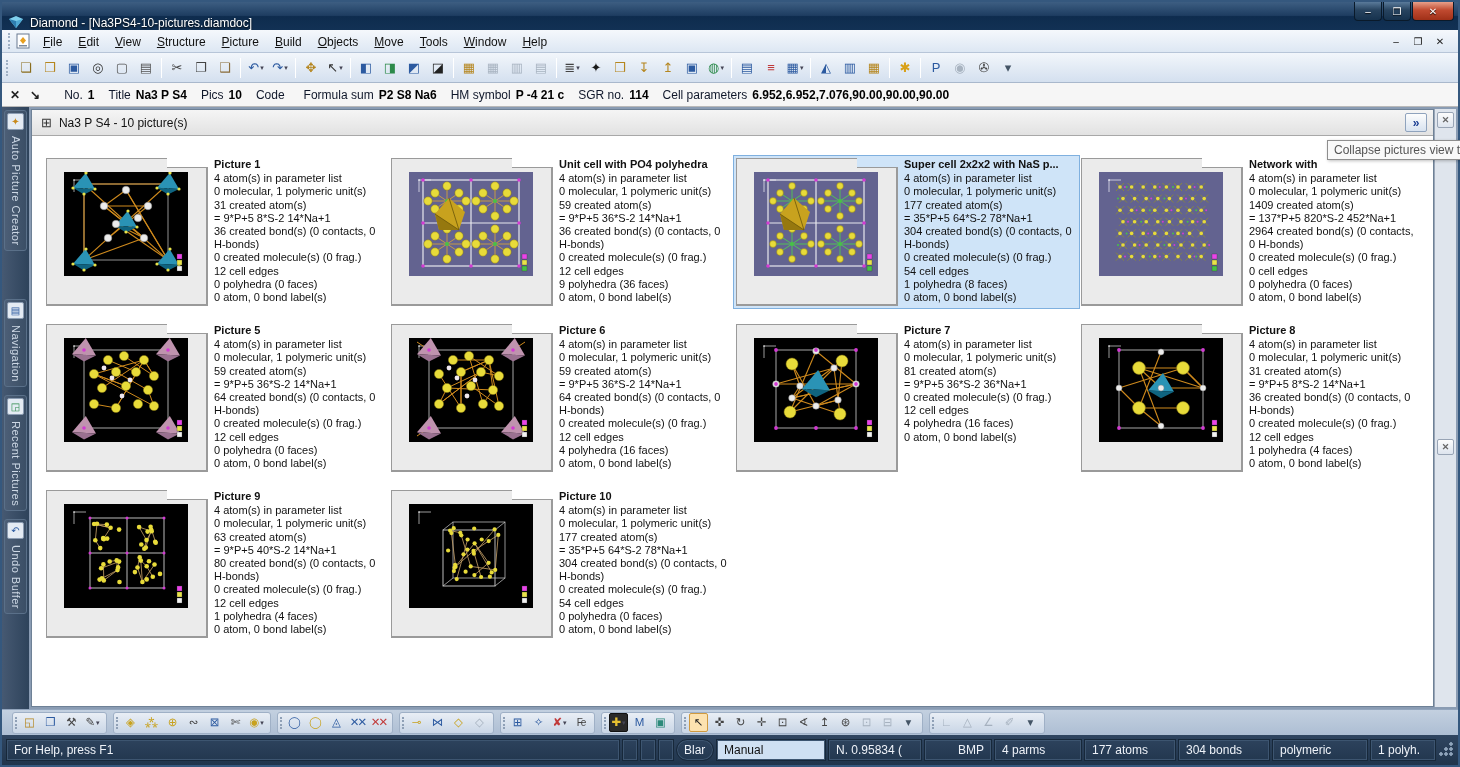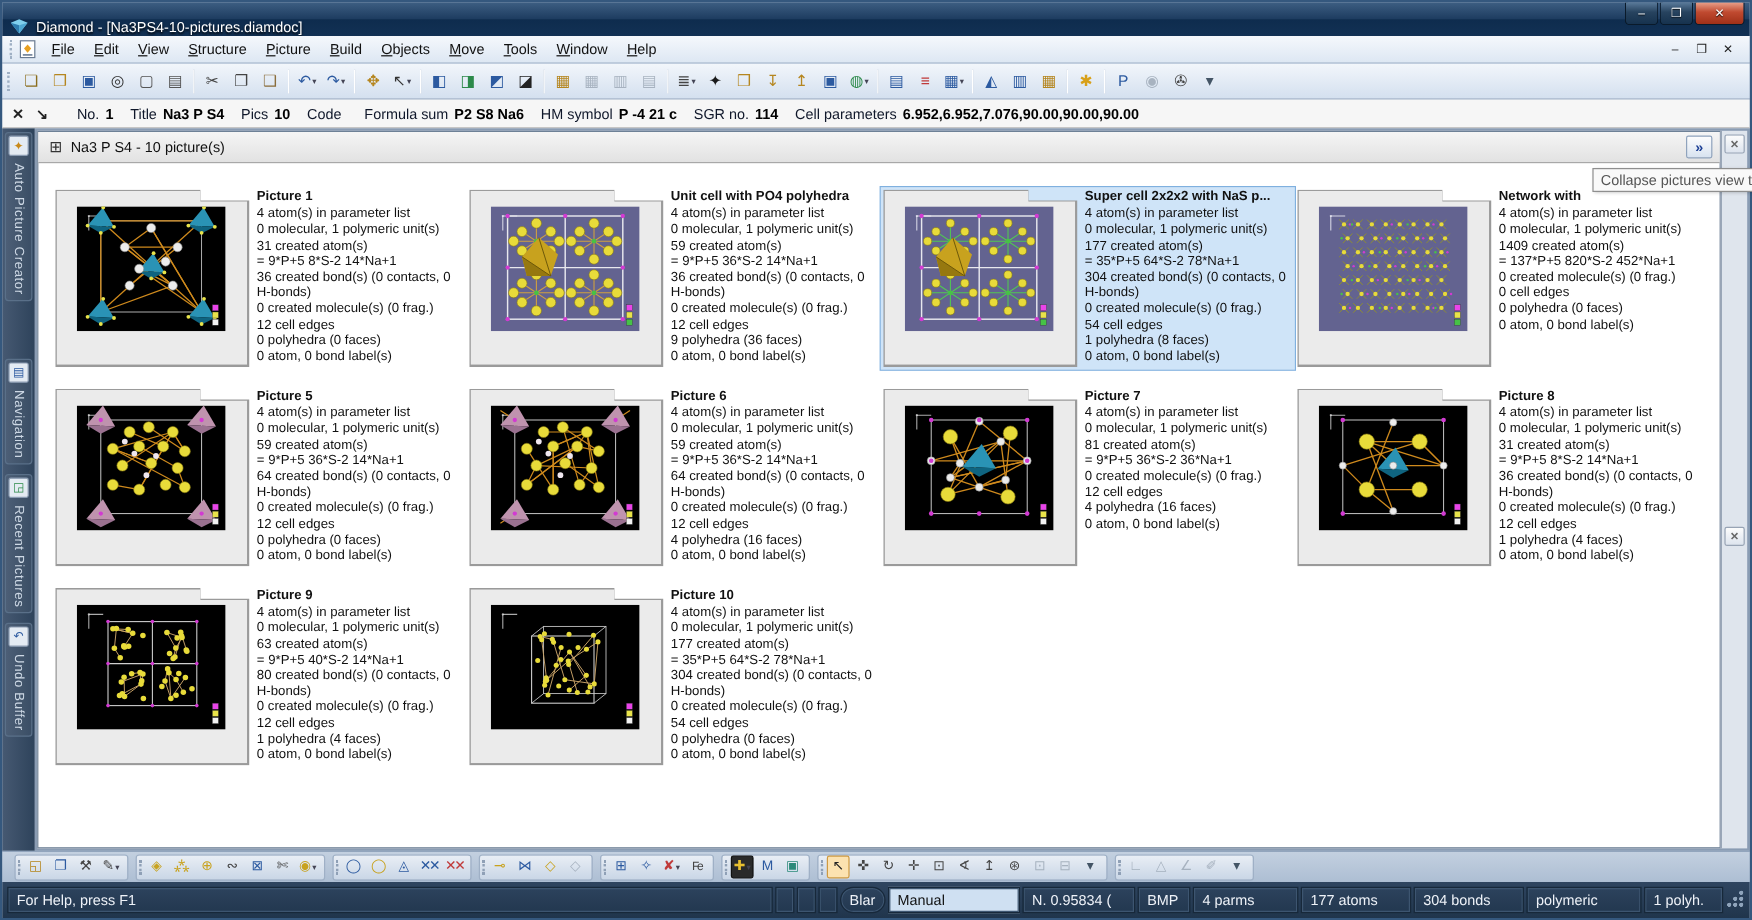--- a/index.html
+++ b/index.html
@@ -799,20 +799,21 @@
                     <rect x="113" y="88" width="5" height="5" fill="#e8e34a" stroke="#333" stroke-width="0.3"></rect>
                     <rect x="113" y="94" width="5" height="5" fill="#46c246" stroke="#333" stroke-width="0.3"></rect>
                   </svg>
                 </div>
                 <div class="cardtext">
                   <div class="ctitle">Network with</div>
                   <div>4 atom(s) in parameter list</div>
                   <div>0 molecular, 1 polymeric unit(s)</div>
                   <div>1409 created atom(s)</div>
                   <div> = 137*P+5 820*S-2 452*Na+1</div>
+                  <div>2964 created bond(s) (0 contacts, 0 H-bonds)</div>
                   <div>0 created molecule(s) (0 frag.)</div>
                   <div>0 cell edges</div>
                   <div>0 polyhedra (0 faces)</div>
                   <div>0 atom, 0 bond label(s)</div>
                 </div>
               </div>
               <div class="card">
                 <div class="thumb">
                   <div class="thumb-face"></div>
                   <svg width="124" height="104" viewBox="0 0 124 104" xmlns="http://www.w3.org/2000/svg">
@@ -1432,21 +1433,21 @@
     </div>
 
   <div id="statusbar">
     <span class="scell" id="help-cell">For Help, press F1</span>
   <span class="scell" style="width: 14px;"></span>
       <span class="scell" style="width: 14px;"></span>
       <span class="scell" style="width: 14px;"></span>
       <span class="scell" style="width: 38px; border-radius: 11px;">Blar</span>
       <span class="scell input" style="width: 110px;">Manual</span>
       <span class="scell" style="width: 94px;">N. 0.95834 (</span>
-      <span class="scell" style="width: 44px;">BMP</span>
+      <span class="scell" style="width: 68px; text-align: right;">BMP</span>
       <span class="scell" style="width: 88px;">4 parms</span>
       <span class="scell" style="width: 92px;">177 atoms</span>
       <span class="scell" style="width: 92px;">304 bonds</span>
       <span class="scell" style="width: 96px;">polymeric</span>
       <span class="scell" style="width: 66px;">1 polyh.</span>
       <span class="scell" id="grip-cell"></span>
     </div>
 
 </div>
 

